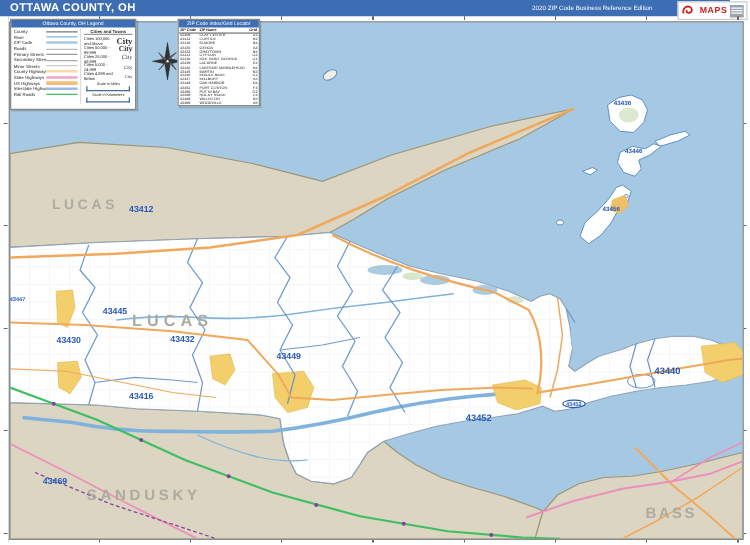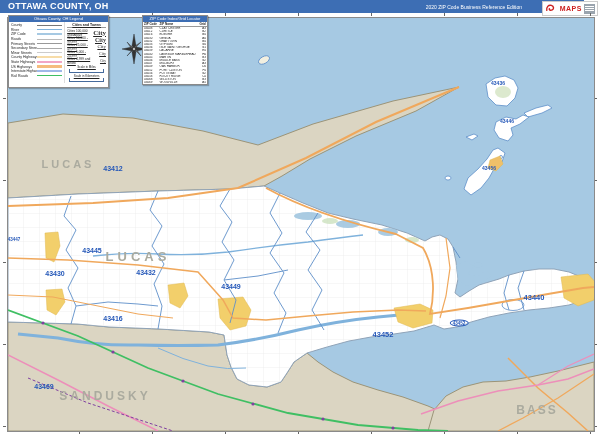--- a/index.html
+++ b/index.html
@@ -29,21 +29,21 @@
   .ziplabel.sm{font-size:5px;}
   .ziplabel.xs{font-size:4.5px;}
   .ziplabel.oval{border:1px solid var(--zip_label);border-radius:50%;padding:0 2px;background:rgba(255,255,255,.6);}
   .countylabel{position:absolute;transform:translate(-50%,-50%);color:var(--county_label);
                font-size:11px;letter-spacing:3px;font-weight:bold;white-space:nowrap;text-align:right;}
   
   .legend{position:absolute;left:8px;top:15px;width:99px;height:71px;background:#fff;border:1px solid #8a8a8a;
           box-shadow:1px 1px 1px rgba(0,0,0,.25);font-size:3.5px;color:#222;}
   .boxtitle{height:6px;background:var(--header_blue);color:#fff;text-align:center;font-size:4px;line-height:6px;
             overflow:hidden;white-space:nowrap;}
-  .legend .cols{display:flex;text-decoration:underline;}
+  .legend .cols{display:flex;}
   .legend .lcol{width:55px;padding:1px 2px;}
   .legend .rcol{width:40px;padding:1px 2px;border-left:1px solid #ddd;}
   .lrow{display:flex;align-items:center;height:4.6px;}
   .lrow .lbl{width:26px;overflow:hidden;white-space:nowrap;}
   .lrow .smp{flex:1;height:3px;position:relative;}
   .smp i{position:absolute;left:0;right:0;top:1px;height:1px;display:block;}
   .s-county i{background:#777;height:1.5px}
   .s-river i{background:var(--river)}
   .s-zip i{background:var(--lake);height:2.5px;top:0}
   .s-roads i{background:#bbb;height:.8px}
@@ -222,21 +222,21 @@
 <span class="ziplabel" style="left:534px;top:297px;font-size:7.5px">43440</span>
 <span class="ziplabel" style="left:44px;top:386px">43469</span>
 <span class="ziplabel xs" style="left:14px;top:239px">43447</span>
 <span class="ziplabel sm" style="left:498px;top:83px">43436</span>
 <span class="ziplabel sm" style="left:507px;top:121px">43446</span>
 <span class="ziplabel sm" style="left:489px;top:168px">43456</span>
 <span class="ziplabel xs oval" style="left:459px;top:323px">43452</span>
 
 <span class="countylabel" style="left:68px;top:164px">LUCAS</span>
 <span class="countylabel" style="left:138px;top:256px;font-size:13px;letter-spacing:4px">LUCAS</span>
-<span class="countylabel" style="left:105px;top:396px;font-size:12px">SANDUSKY</span>
+<span class="countylabel" style="left:115px;top:396px;font-size:12px">SANDUSKY</span>
 <span class="countylabel" style="left:537px;top:410px;font-size:12px;letter-spacing:2px">BASS</span>
 
 <div class="legend">
   <div class="boxtitle">Ottawa County, OH Legend</div>
   <div class="cols">
     <div class="lcol">
 
         <div class="lrow">
           <span class="lbl">County</span>
           <span class="smp s-county">

